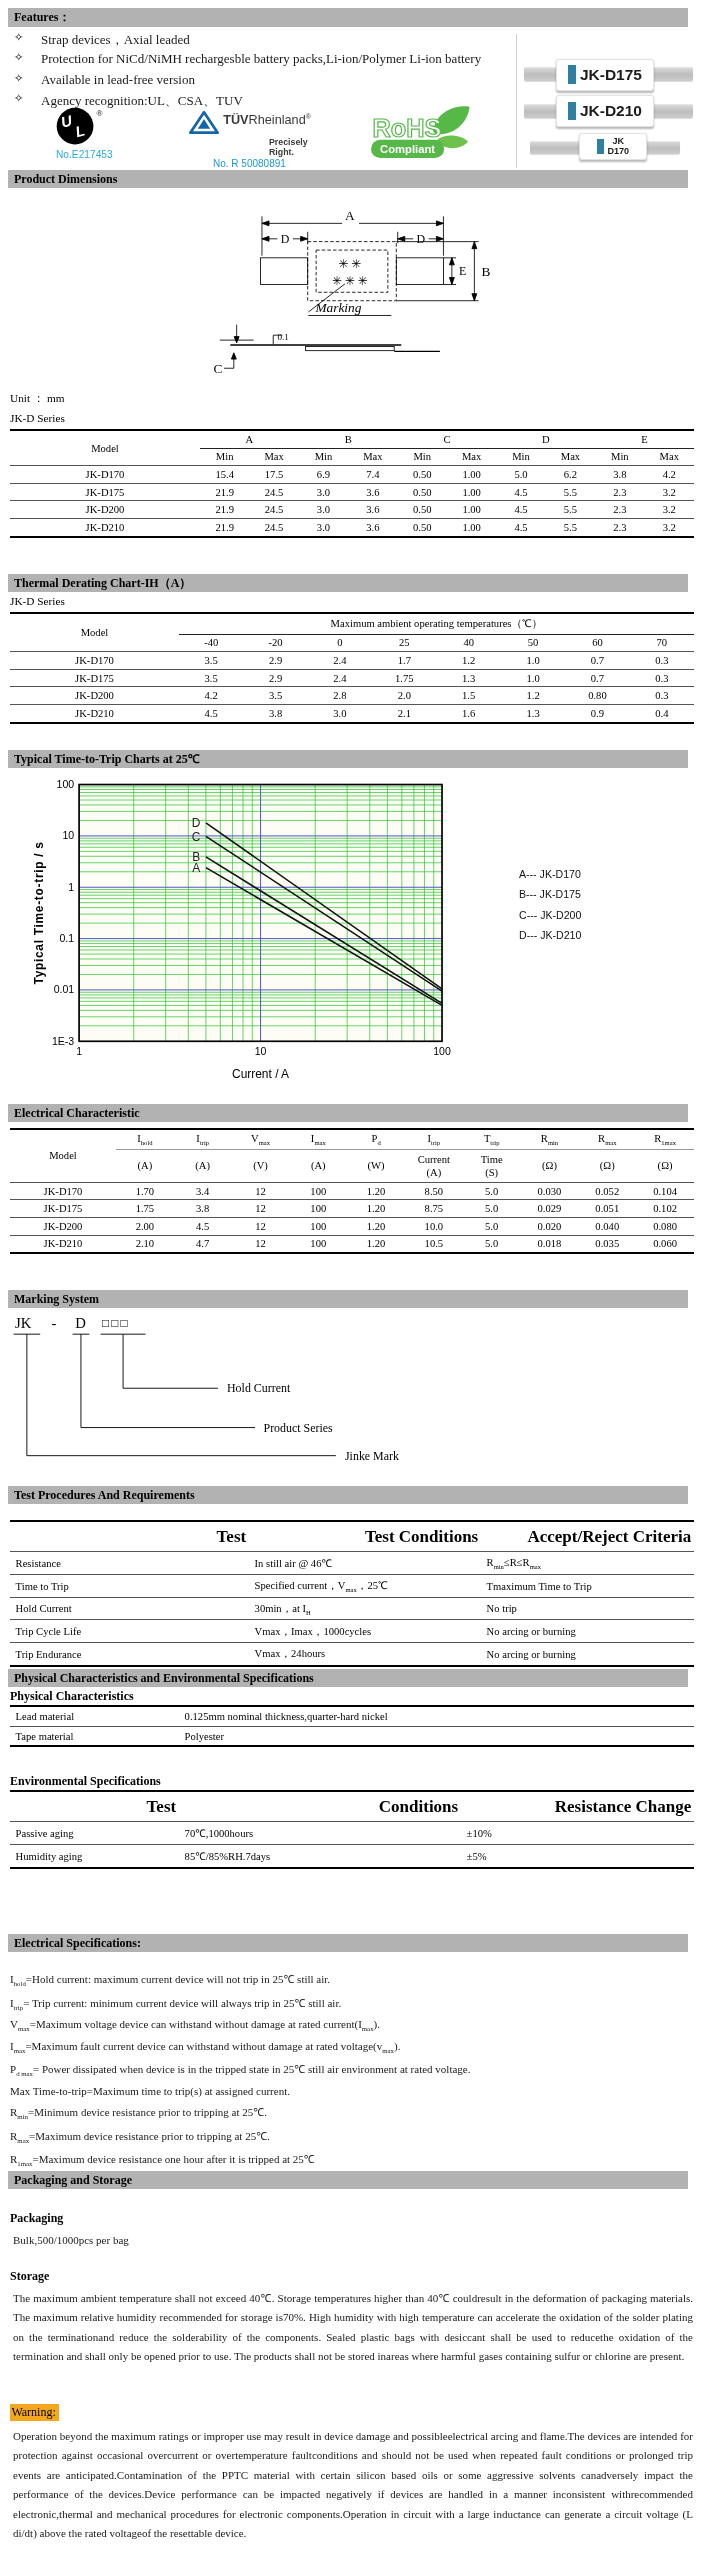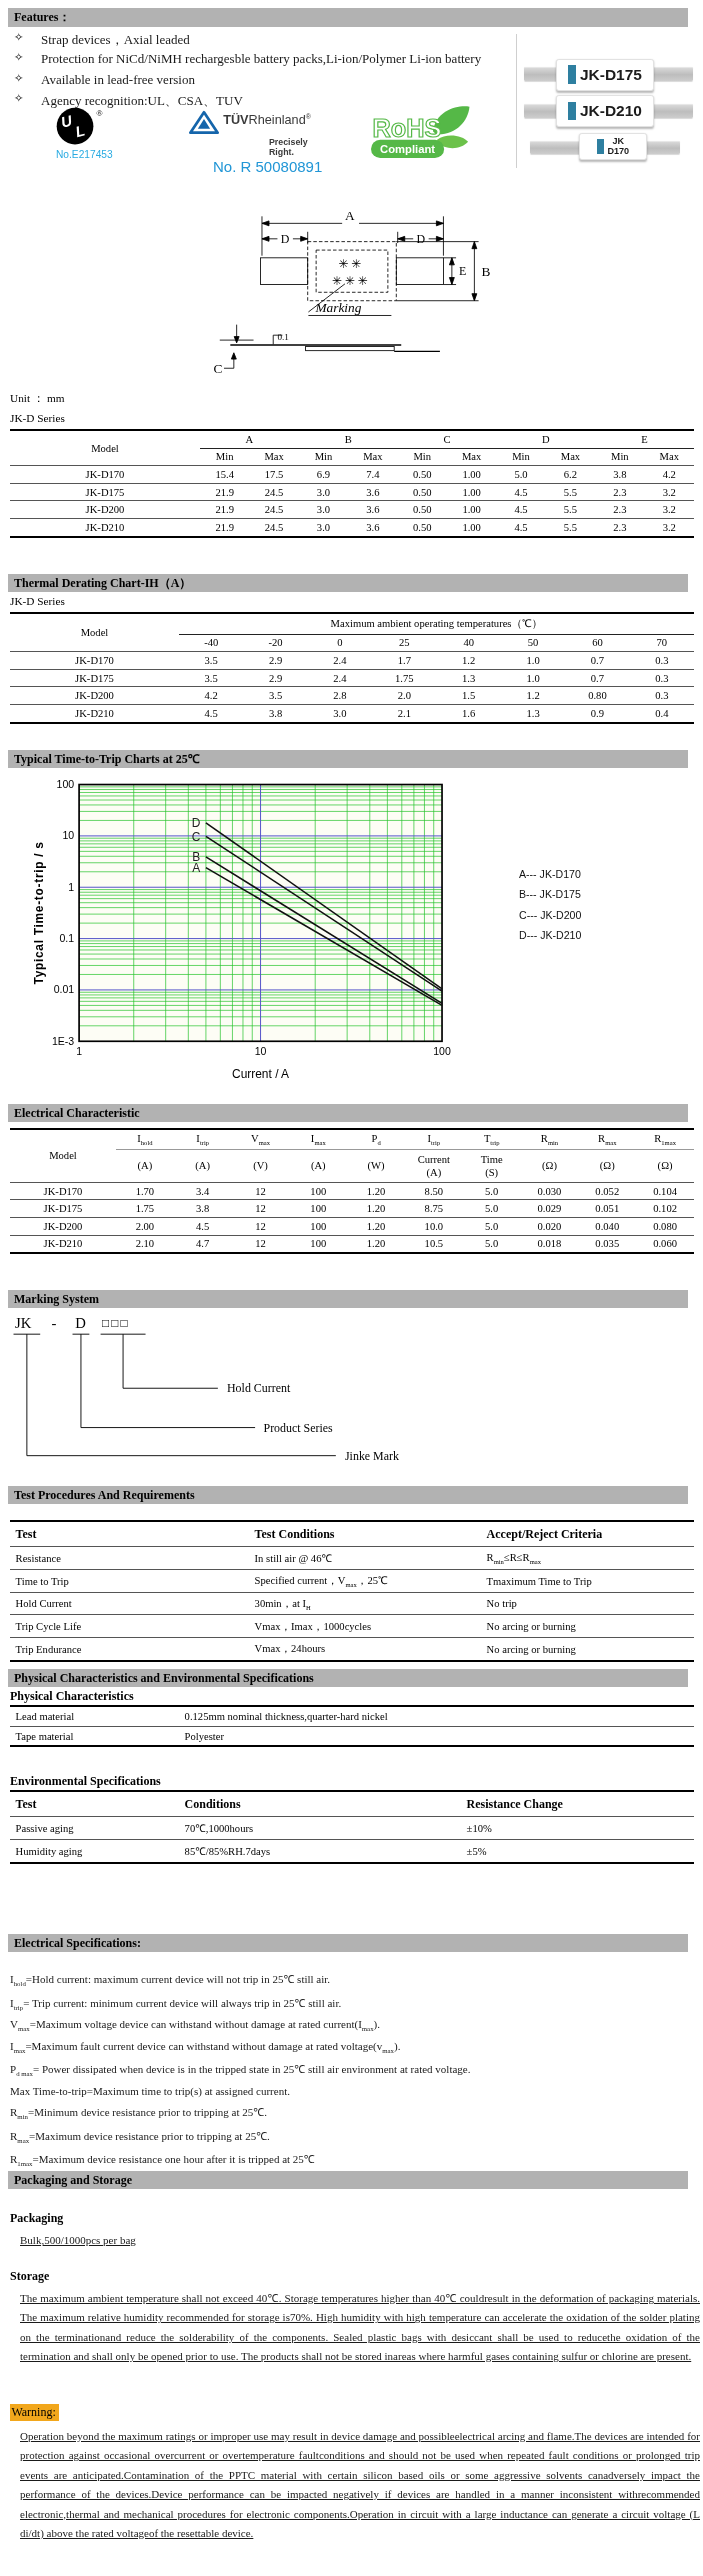--- a/index.html
+++ b/index.html
@@ -4,45 +4,45 @@
 <style>
   html,body{margin:0;padding:0;background:#ffffff;}
   #page{position:relative;width:704px;height:2576px;background:#fff;
         font-family:"Liberation Serif",serif;color:#111;overflow:hidden;}
   .bar{position:absolute;left:8.4px;width:680px;height:18.3px;background:var(--section_bar,#b2b2b2);
        font-size:12px;font-weight:600;line-height:18.3px;padding-left:5.6px;box-sizing:border-box;color:#000;}
   .feat{position:absolute;left:14px;font-size:13px;display:flex;color:#1a1a1a;width:493px;}
   .feat .bullet{width:27px;font-size:11.3px;}
   .subhead{position:absolute;left:10px;font-size:12px;font-weight:bold;color:#000;}
   .plain{position:absolute;left:10px;font-size:11.3px;color:#000;}
-  .para{position:absolute;left:20px;width:680px;font-size:11px;line-height:19.4px;
-        text-align:justify;color:#1a1a1a;text-decoration:underline;}
+  .para{position:absolute;left:13px;width:680px;font-size:11px;line-height:19.4px;
+        text-align:justify;color:#1a1a1a;}
   .tblwrap{position:absolute;left:10px;width:684px;}
   table.sheet{border-collapse:collapse;width:100%;text-align:center;table-layout:fixed;
         border-top:2.1px solid #000;border-bottom:2.1px solid #000;}
   table.sheet th,table.sheet td{font-weight:normal;font-size:10.6px;padding:2.8px 1.4px;color:#000;}
   table.sheet thead{border-bottom:1.1px solid #222;}
   table.sheet thead th.grp{border-bottom:1.1px solid #222;}
   table.sheet thead th.sym{border-bottom:1.4px solid #999;}
   table.sheet tbody tr{border-top:1px solid #555;}
   table.ltable{text-align:left;}
-  table.ltable th{font-size:12px;font-weight:bold;padding:5px 2.8px 4.2px 5.6px;text-align:left;}
+  table.ltable th{font-size:17px;font-weight:bold;padding:5px 2.8px 4.2px 5.6px;text-align:right;}
   table.ltable td{padding:4.2px 2.8px 3.5px 5.6px;margin-left:6px;}
   .units th{white-space:pre-line;line-height:1.25;}
   sub{font-size:0.62em;}
   .divider{position:absolute;left:516px;top:34px;height:134px;border-left:0.7px solid #cfcfcf;}
   
   .ul-wrap{position:absolute;left:56px;top:107px;width:77px;}
   .ul-num{font-family:"Liberation Sans",sans-serif;font-size:10.2px;color:var(--ul_number,#29abe2);margin-top:0.7px;}
   .tuv-wrap{position:absolute;left:189px;top:110px;width:141px;font-family:"Liberation Sans",sans-serif;}
   .tuv-row{display:flex;align-items:flex-start;gap:4.2px;}
   .tuv-name{font-size:12.7px;color:#3a3a3a;line-height:14px;}
   .tuv-name b{font-weight:bold;}
   .tuv-tag{font-size:8.8px;font-weight:bold;color:#3a3a3a;margin:2.1px 0 1.4px 35px;padding-left:45px;}
-  .tuv-num{font-size:15px;color:var(--tuv_number,#2196d6);margin-left:24px;}
+  .tuv-num{font-size:10px;color:var(--tuv_number,#2196d6);margin-left:24px;}
   .rohs-wrap{position:absolute;left:363px;top:103px;margin-left:8px;}
   
   .devices{position:absolute;left:517px;top:53px;width:183px;height:120px;}
   .device{position:absolute;left:0;width:183px;height:37px;}
   .strap{position:absolute;background:linear-gradient(#dcdcdc,#bdbdbd 55%,#cdcdcd);
          border-radius:1.4px;box-shadow:inset 0 0.7px 0 #ececec,0 0.7px 0.7px rgba(0,0,0,.15);}
   .dbody{position:absolute;background:#fff;border:0.7px solid #e2e2e2;border-radius:2.8px;
          box-shadow:0 1.4px 2.1px rgba(0,0,0,.28);display:flex;align-items:center;justify-content:center;gap:3.5px;}
   .dmark{display:inline-block;background:var(--device_mark,#2e7fa0);}
   .dlabel{font-family:"Liberation Sans",sans-serif;font-weight:bold;color:#1c1c1c;}
@@ -133,20 +133,21 @@
     </div>
     <div class="device" style="top:77px">
       <div class="strap" style="left:12.7px;right:20px;top:11.3px;height:12.7px"></div>
       <div class="dbody" style="left:62px;top:2.8px;width:66px;height:25px">
         <span class="dmark" style="width:7px;height:15.5px"></span>
         <span class="dlabel2"><span>JK</span><br><span>D170</span></span>
       </div>
     </div>
   </div>
 
+  <div class="bar" style="top:170px">Product Dimensions</div>
 
   <div style="position:absolute;left:0;top:191px">
     <svg width="704" height="211" viewBox="0 0 1000 300">
       <g stroke="#000" stroke-width="1.2" fill="none">
 
         <line x1="372" y1="36" x2="372" y2="92"></line>
           <line x1="630" y1="36" x2="630" y2="92"></line>
         <line x1="437" y1="58" x2="437" y2="74"></line>
           <line x1="565" y1="58" x2="565" y2="74"></line>
 

